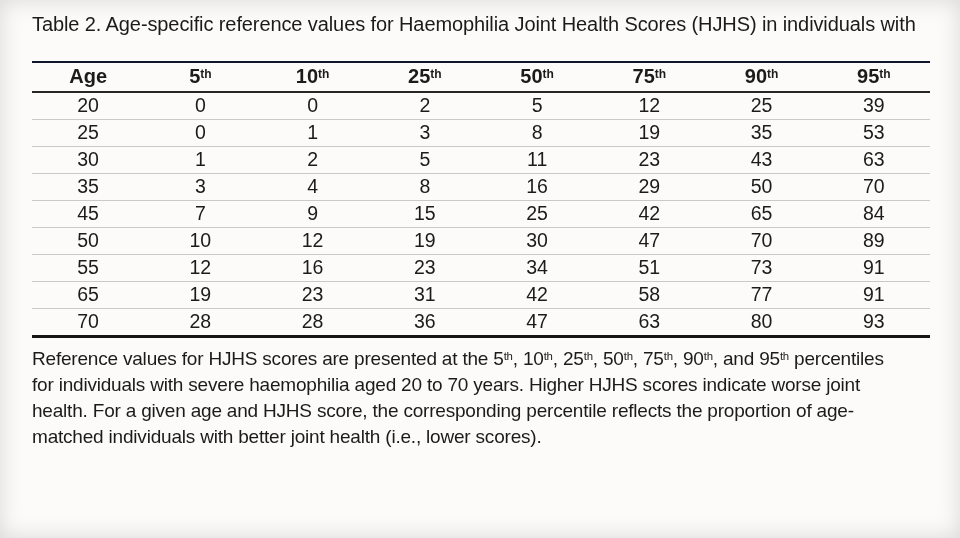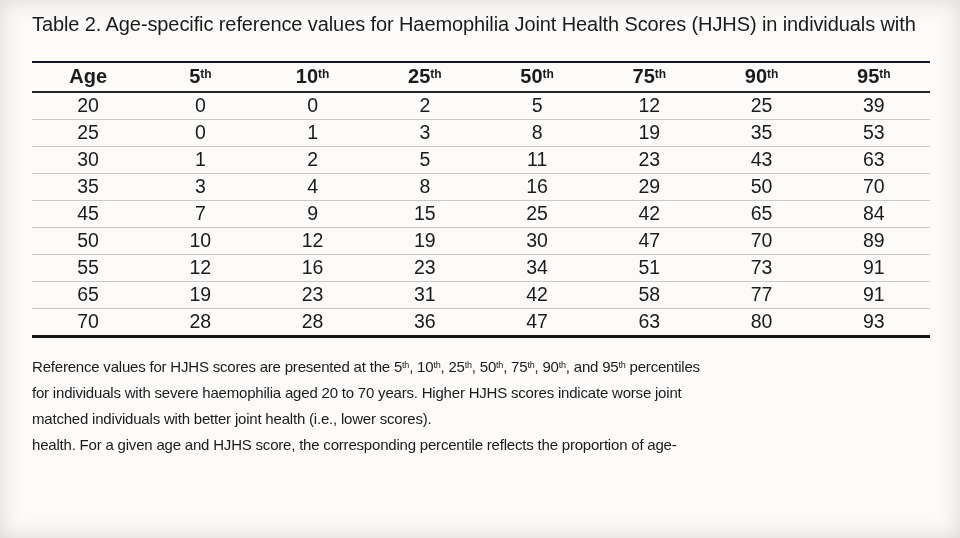--- a/index.html
+++ b/index.html
@@ -51,22 +51,22 @@
   }
   table.ref-table tbody tr:first-child td{border-top:none;}
   sup{
     font-size:60%;
     line-height:0;
     vertical-align:baseline;
     position:relative;
     top:-0.45em;
   }
   .footnote{
-    margin-top:16px;
-    font-size:15px;
+    margin-top:8px;
+    font-size:19px;
     line-height:26px;
     letter-spacing:-0.2px;
   }
   .footnote .fline{white-space:nowrap;}
 </style>
 </head>
 <body>
 
 <div class="frame">
   <div class="content">
@@ -178,18 +178,18 @@
             <td>63</td>
             <td>80</td>
             <td>93</td>
           </tr>
         </tbody>
     </table>
 
     <div class="footnote">
       <div class="fline">Reference values for HJHS scores are presented at the 5<sup>th</sup>, 10<sup>th</sup>, 25<sup>th</sup>, 50<sup>th</sup>, 75<sup>th</sup>, 90<sup>th</sup>, and 95<sup>th</sup> percentiles</div>
       <div class="fline">for individuals with severe haemophilia aged 20 to 70 years. Higher HJHS scores indicate worse joint</div>
+      <div class="fline">health. For a given age and HJHS score, the corresponding percentile reflects the proportion of age-</div>
       <div class="fline">matched individuals with better joint health (i.e., lower scores).</div>
-      <div class="fline">health. For a given age and HJHS score, the corresponding percentile reflects the proportion of age-</div>
     </div>
 
   </div>
 </div>
 
 </body></html>

